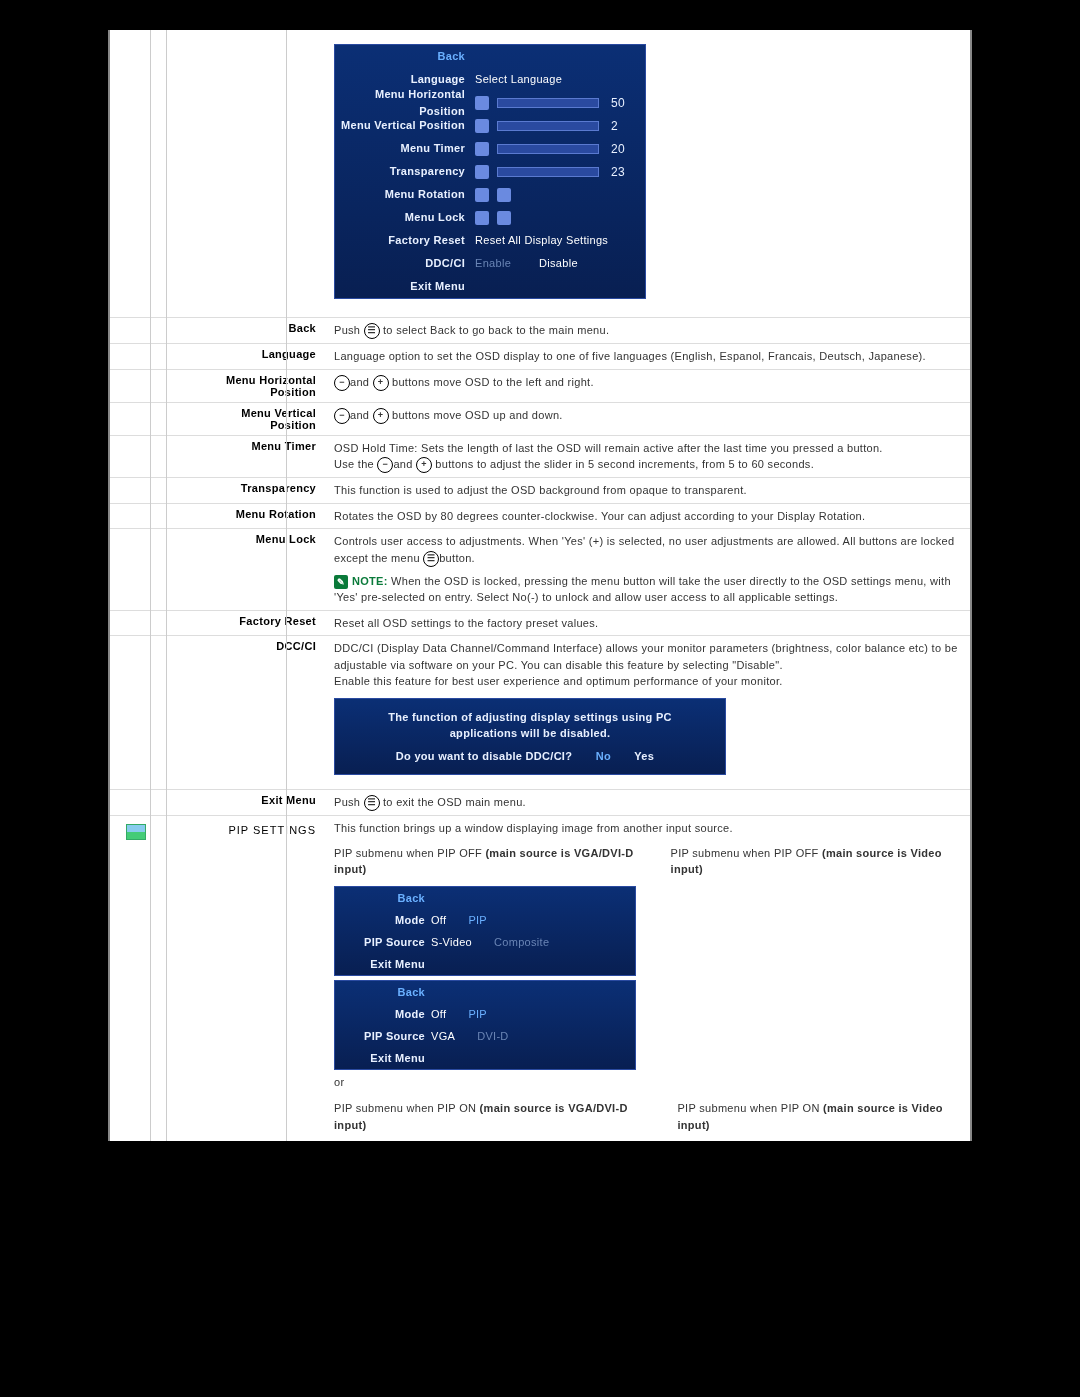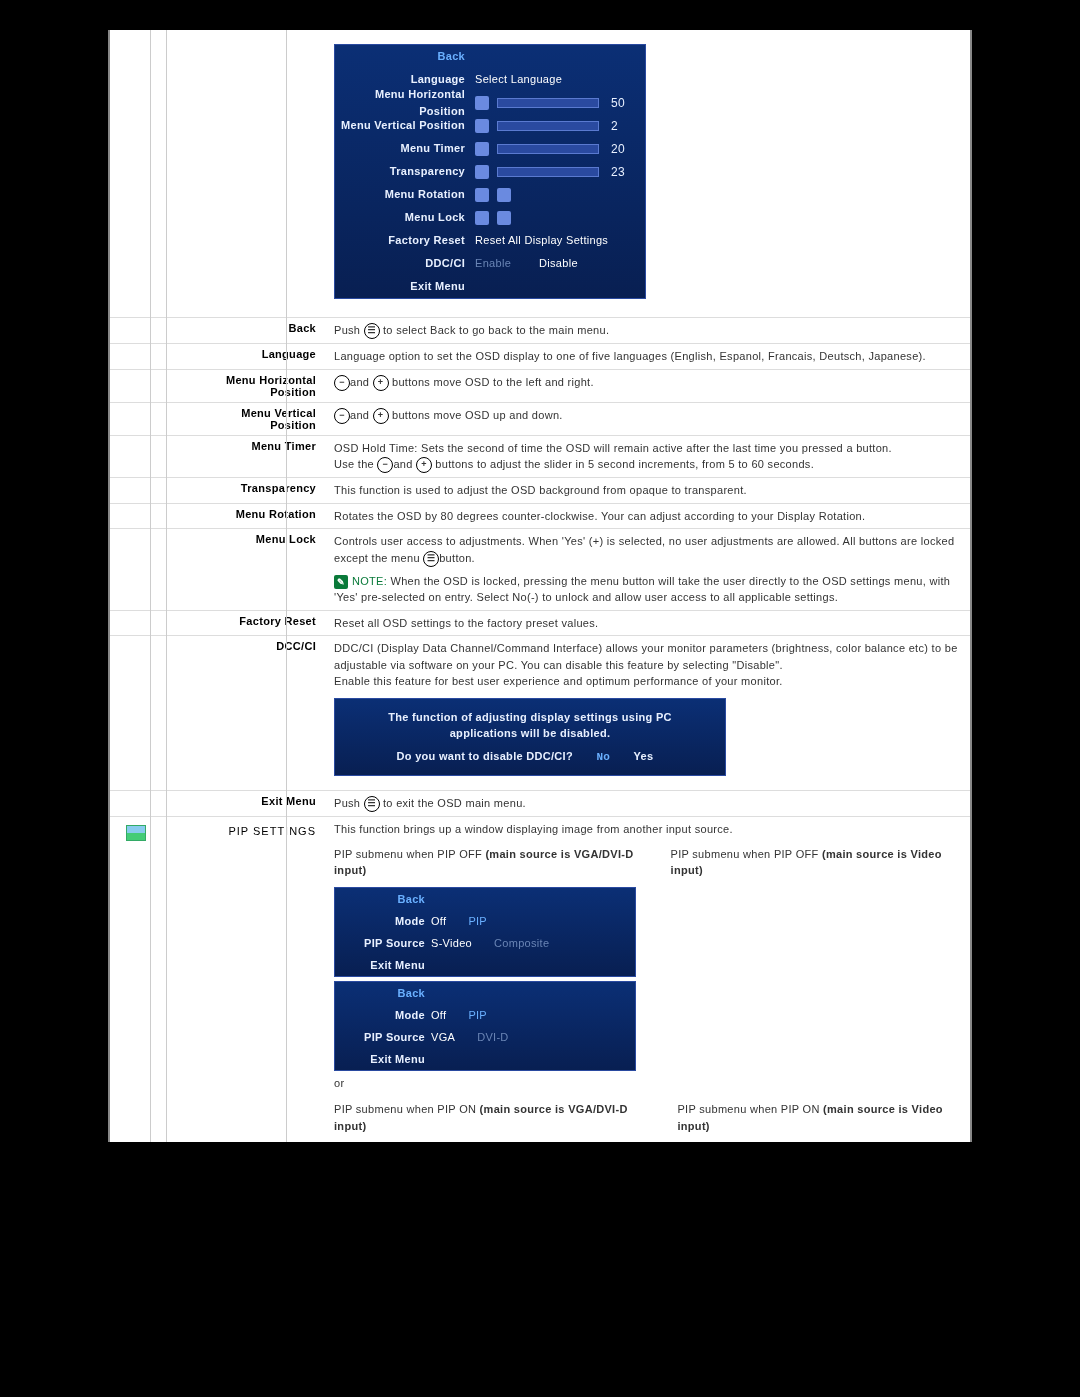--- a/index.html
+++ b/index.html
@@ -128,21 +128,21 @@
     color:#e8f0ff;
     text-align:center;
     font-weight:bold;
     font-size:11px;
     padding: 10px 30px;
     margin: 8px 0 10px 0;
     width: 330px;
   }
   .ddc-box .q { margin-top:6px; }
   .ddc-box .opt { display:inline-block; margin: 0 10px; }
-  .ddc-box .no { color:#6ab0ff;font-family:Liberation Mono, monospace; }
+  .ddc-box .no { color:#6ab0ff; }
   .btn-glyph {
     display:inline-block;
     width:14px; height:14px;
     border:1.5px solid #000;
     border-radius:50%;
     font-size:9px;
     line-height:13px;
     text-align:center;
     vertical-align:middle;
     font-weight:bold;
@@ -299,21 +299,21 @@
             <span class="btn-glyph">−</span><span>and </span><span class="btn-glyph">+</span>
             <span>buttons move OSD up and down.</span>
           </td>
         </tr>
 
         <tr class="borderrow">
           <td class="iconcol"></td>
               <td class="iconcol2"></td>
           <td class="label">Menu Timer</td>
           <td class="body">
-            <div>OSD Hold Time:  Sets the second of time the OSD will remain active after the last time you pressed a button.</div>
+            <div>OSD Hold Time:  Sets the length of last the OSD will remain active after the last time you pressed a button.</div>
             <div>
               <span>Use the </span><span class="btn-glyph">−</span><span>and </span><span class="btn-glyph">+</span>
               <span>buttons to adjust the slider in 5 second increments, from 5 to 60 seconds.</span>
             </div>
           </td>
         </tr>
 
         <tr class="borderrow">
           <td class="iconcol"></td>
               <td class="iconcol2"></td>
@@ -328,21 +328,21 @@
           <td class="body">Rotates the OSD by 80 degrees counter-clockwise. Your can adjust according to your Display Rotation.</td>
         </tr>
 
         <tr class="borderrow">
           <td class="iconcol"></td>
               <td class="iconcol2"></td>
           <td class="label">Menu Lock</td>
           <td class="body">
             <span>Controls user access to adjustments. When 'Yes' (+) is selected, no user adjustments are allowed. All buttons are locked except the menu </span><span class="btn-glyph">☰</span><span>button.</span>
             <div style="margin-top:6px;">
-              <span class="note-icon">✎</span><span style="color:#0a7a3a;font-weight:normal">NOTE:</span><span> When the OSD is locked, pressing the menu button will take the user directly to the OSD settings menu, with 'Yes' pre-selected on entry. Select No(-) to unlock and allow user access to all applicable settings.</span>
+              <span class="note-icon">✎</span><span style="color:#0a7a3a;font-weight:bold">NOTE:</span><span> When the OSD is locked, pressing the menu button will take the user directly to the OSD settings menu, with 'Yes' pre-selected on entry. Select No(-) to unlock and allow user access to all applicable settings.</span>
             </div>
           </td>
         </tr>
 
         <tr class="borderrow">
           <td class="iconcol"></td>
               <td class="iconcol2"></td>
           <td class="label">Factory Reset</td>
           <td class="body">Reset all OSD settings to the factory preset values.</td>
         </tr>

